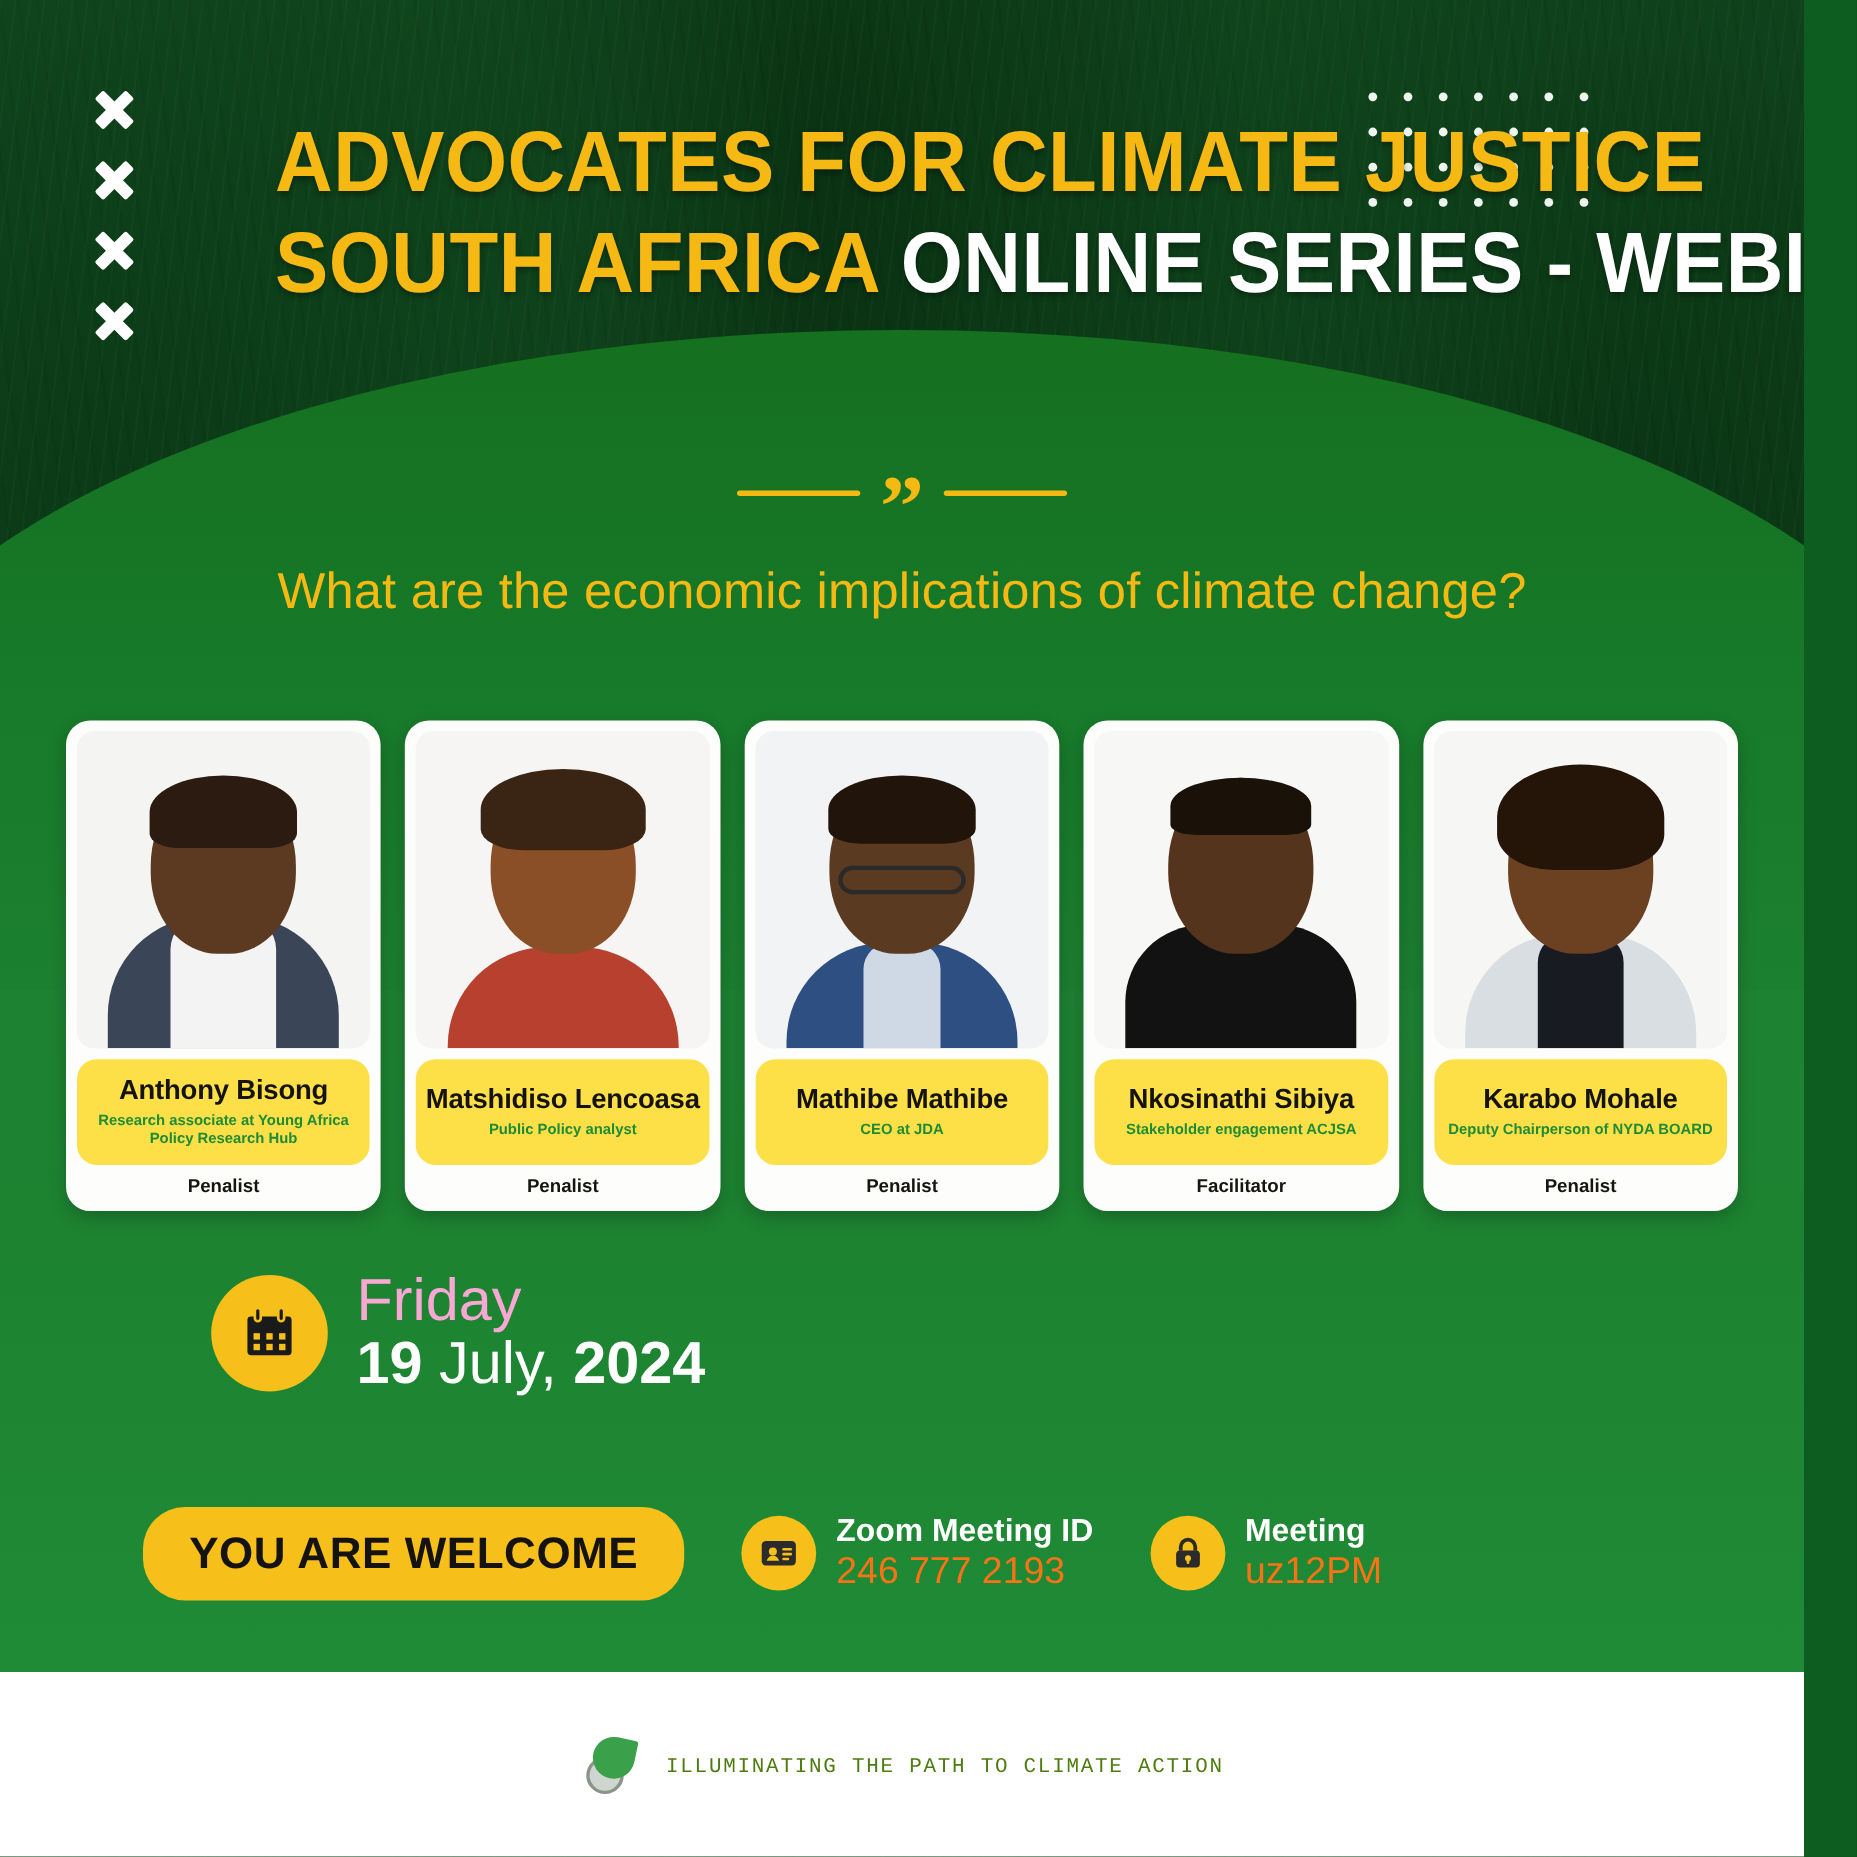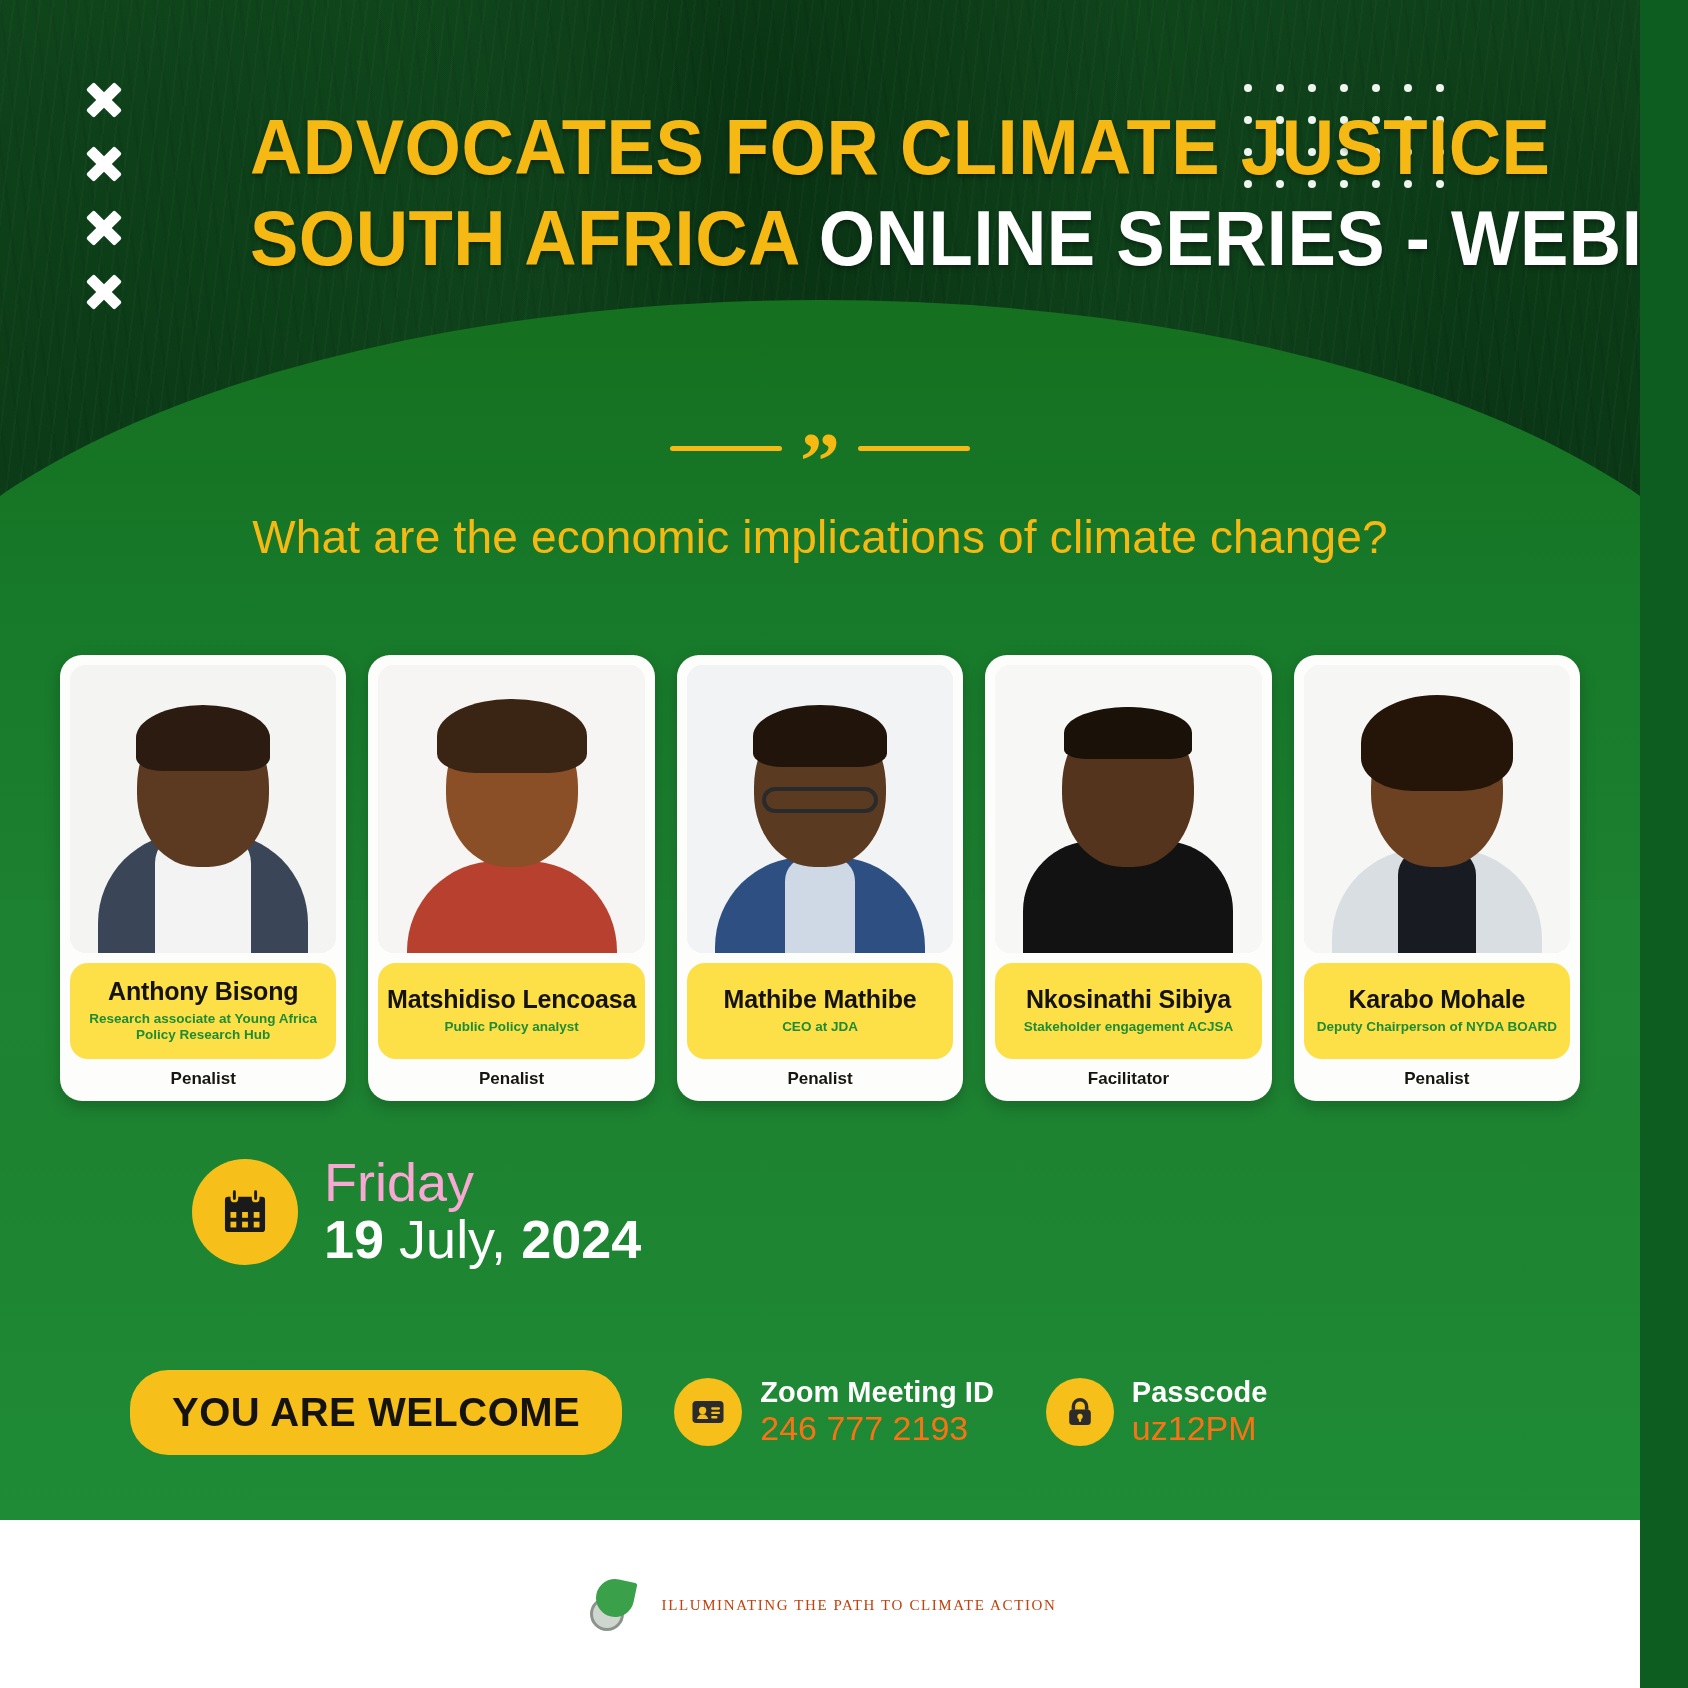--- a/index.html
+++ b/index.html
@@ -156,22 +156,22 @@
   .flogo .leaf{
     position:absolute;left:12px;top:6px;width:38px;height:38px;border-radius:50% 6% 50% 50%;
     background:#3aa14a;transform:rotate(12deg);
   }
   .flogo .globe{
     position:absolute;left:6px;top:24px;width:34px;height:34px;border-radius:50%;
     background:#cfd6cf;border:3px solid #8a948a;box-sizing:border-box;
   }
   .ftext .fl1{color:#3a3a3a;font-size:26px;font-weight:bold;letter-spacing:.2px;
     font-family:"Liberation Sans Narrow","Liberation Sans",sans-serif;}
-  .ftext .fl2{color:#c2410c;font-size:15px;letter-spacing:1.6px;margin-top:3px;
-    font-family:Liberation Serif, serif;}
+  .ftext .fl2{color:#4d7c0f;font-size:19px;letter-spacing:1.6px;margin-top:3px;
+    font-family:Liberation Mono, monospace;}
 </style>
 </head>
 <body>
 
 <div class="poster">
 
   <div class="forest"></div>
   <div class="dome"></div>
   <div class="lowerfill"></div>
 
@@ -361,21 +361,21 @@
     <div class="info">
       <span class="icirc">
         <svg width="36" height="36" viewBox="0 0 24 24">
           <path d="M7.6 10.5V8.2a4.4 4.4 0 1 1 8.8 0v2.3" fill="none" stroke="#2b2b2b" stroke-width="2.3"></path>
           <rect x="4.8" y="10.3" width="14.4" height="10.4" rx="2.4" fill="#2b2b2b"></rect>
           <circle cx="12" cy="15" r="1.8" fill="#f6bf1a"></circle>
           <rect x="11.2" y="15.4" width="1.6" height="3.2" rx=".8" fill="#f6bf1a"></rect>
         </svg>
       </span>
       <span>
-        <span class="ilabel" style="display:block">Passcode</span>
+        <span class="ilabel" style="display:block">Meeting</span>
         <span class="ivalue" style="display:block">uz12PM</span>
       </span>
     </div>
 
   </div>
 
   <div class="footer">
     <span class="flogo">
       <span class="globe"></span>
       <span class="leaf"></span>

